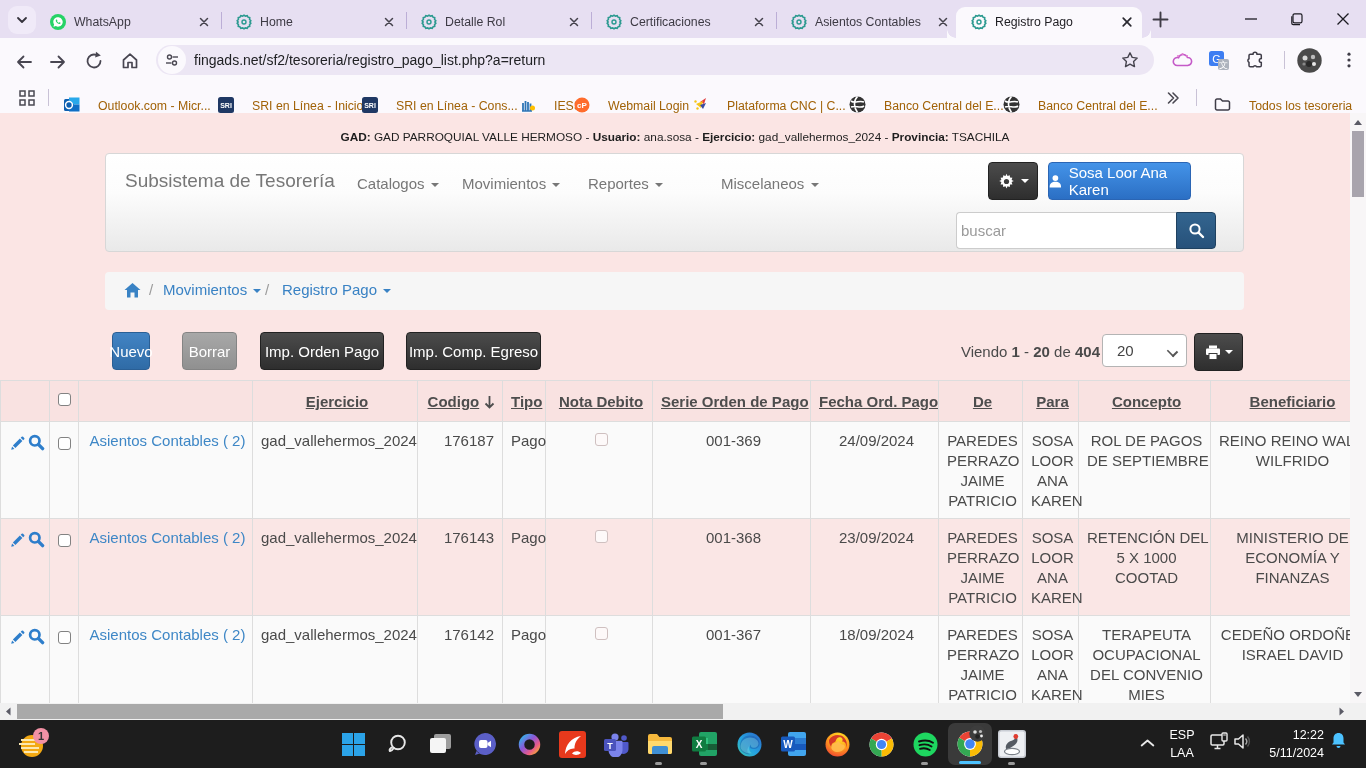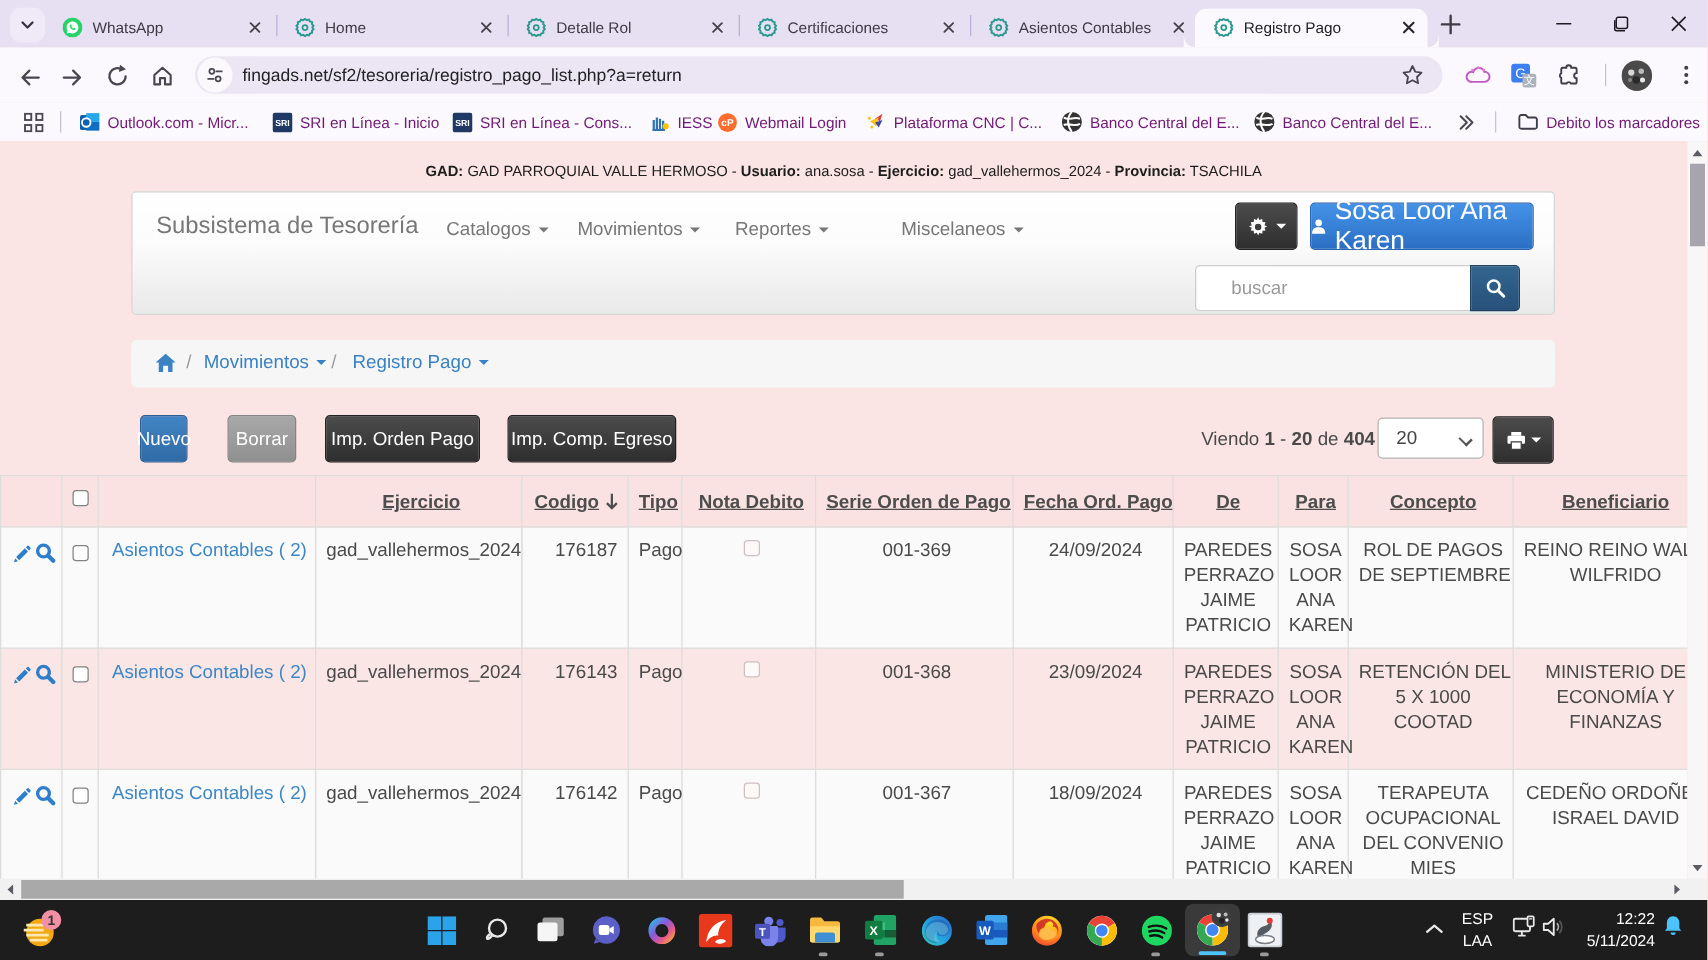--- a/index.html
+++ b/index.html
@@ -19,39 +19,39 @@
 #activetab:after { right:-9px; }
 .winbtn { position:absolute; top:0; width:46px; height:38px; display:flex; align-items:center; justify-content:center; }
 
 
 #toolbar { left:0; top:38px; width:1366px; height:44px; background:#fbf9fd; }
 #omnibox { position:absolute; left:156px; top:7px; width:998px; height:30px; background:#ece6f4; border-radius:15px; display:flex; align-items:center; }
 #omnibox .url { font-size:14px; color:#202124; margin-left:38px; }
 
 
 #bookmarks { left:0; top:82px; width:1366px; height:31px; background:#fbf9fd; }
-.bm { position:absolute; top:0; height:31px; display:flex; align-items:center; gap:6px; font-size:12.3px; color:#701a75; }
+.bm { position:absolute; top:0; height:31px; display:flex; align-items:flex-end; gap:18px; font-size:12.3px; color:#a16207; }
 
 
 #page { left:0; top:113px; width:1350px; height:607px; background:#fbe5e4; overflow:hidden; }
 #gadline { position:absolute; left:0; top:17px; width:1350px; text-align:center; font-size:11.8px; color:#1d1d1d; }
 #navpanel { position:absolute; left:105px; top:40px; width:1139px; height:99px; background:linear-gradient(180deg,#ffffff 0%,#fcfcfc 40%,#e9e9e9 100%); border:1px solid #d7d7d7; border-radius:4px; }
 #brand { position:absolute; left:19px; top:16px; font-size:19px; color:#777; }
 .navitem { position:absolute; top:21px; font-size:15px; color:#777; }
 #breadcrumb { position:absolute; left:105px; top:159px; width:1139px; height:38px; background:#f6f6f6; border-radius:4px; }
 .crumb { color:#3982c4; font-size:15px; }
 .btn { position:absolute; display:flex; align-items:center; justify-content:center; color:#fff; font-size:15px; border-radius:4px; height:38px; }
 .btn-blue { background:linear-gradient(180deg,#4284c4,#2f6ba6); border:1px solid #2a5f95; }
 .btn-gray { background:linear-gradient(180deg,#a8a8a8,#909090); border:1px solid #848484; }
 .btn-dark { background:linear-gradient(180deg,#4c4c4c,#2e2e2e); border:1px solid #222; }
 
 .caret7 { display:inline-block; width:0; height:0; border-left:4px solid transparent; border-right:4px solid transparent; border-top:4px solid #777; vertical-align:middle; margin-left:2px; }
 .caret4 { display:inline-block; width:0; height:0; border-left:4px solid transparent; border-right:4px solid transparent; border-top:4px solid #fff; }
 .caret5 { display:inline-block; width:0; height:0; border-left:4px solid transparent; border-right:4px solid transparent; border-top:4px solid #3982c4; vertical-align:middle; margin-left:2px; }
-#buscar { position:absolute; left:850px; top:58px; width:220px; height:37px; border:1px solid #ccc; border-right:none; border-radius:4px 0 0 4px; font-size:15px; color:#999; padding-left:28px; font-family:"Liberation Sans",sans-serif; background:#fff; outline:none; }
+#buscar { position:absolute; left:850px; top:58px; width:220px; height:37px; border:1px solid #ccc; border-right:none; border-radius:4px 0 0 4px; font-size:15px; color:#999; padding-left:4px; font-family:"Liberation Sans",sans-serif; background:#fff; outline:none; }
 #buscar::placeholder { color:#9a9a9a; }
 #buscarbtn { position:absolute; left:1070px; top:58px; width:40px; height:37px; background:linear-gradient(180deg,#33658f,#27517a); border:1px solid #1f4160; border-radius:0 4px 4px 0; display:flex; align-items:center; justify-content:center; }
 #pagesel { position:absolute; left:1102px; top:221px; width:85px; height:33px; background:#fff; border:1px solid #b4b4b4; border-radius:4px; font-size:15px; color:#444; display:flex; align-items:center; padding-left:14px; }
 .selcaret { position:absolute; right:9px; top:12px; width:9px; height:9px; border-right:2px solid #555; border-bottom:2px solid #555; transform:rotate(45deg) scale(1,0.8); }
 
 
 #tblwrap { position:absolute; left:0; top:267px; width:1350px; height:340px; overflow:hidden; }
 table { border-collapse:collapse; table-layout:fixed; width:1370px; font-size:15px; color:#4a4a4a; }
 td, th { border:1px solid #ddd; vertical-align:top; padding:9px 4px 7px 8px; line-height:20px; text-align:center; overflow:hidden; }
 thead th { height:41px; vertical-align:middle; background:#f9e2e1; color:#4d4d4d; font-size:15px; white-space:nowrap; }
@@ -320,41 +320,41 @@
     <span>Banco Central del E...</span>
   </div>
   <svg style="position:absolute;left:1166px;top:9px;" width="14" height="14" viewBox="0 0 14 14">
       <path d="M2.5 2 L7.5 7 L2.5 12 M7 2 L12 7 L7 12" stroke="#4a4852" stroke-width="1.6" fill="none" stroke-linecap="round" stroke-linejoin="round"></path>
     </svg>
   <div style="position:absolute;left:1196px;top:7px;width:1px;height:17px;background:#c9c2d6;"></div>
   <div class="bm" style="left:1214px;">
     <svg width="17" height="17" viewBox="0 0 17 17">
         <path d="M1.5 4.5 A1.5 1.5 0 0 1 3 3 H6.5 L8.5 5 H14 A1.5 1.5 0 0 1 15.5 6.5 V12.5 A1.5 1.5 0 0 1 14 14 H3 A1.5 1.5 0 0 1 1.5 12.5 Z" fill="none" stroke="#3f3d48" stroke-width="1.5"></path>
       </svg>
-    <span>Debito los marcadores</span>
+    <span>Todos los tesoreria</span>
   </div>
 </div>
 <div class="abs" id="page">
   <div id="gadline"><b>GAD:</b> GAD PARROQUIAL VALLE HERMOSO - <b>Usuario:</b> ana.sosa - <b>Ejercicio:</b> gad_vallehermos_2024 - <b>Provincia:</b> TSACHILA</div>
   <div id="navpanel">
     <span id="brand">Subsistema de Tesorería</span>
     <span class="navitem" style="left:251px;">Catalogos <span class="caret7"></span></span>
     <span class="navitem" style="left:356px;">Movimientos <span class="caret7"></span></span>
     <span class="navitem" style="left:482px;">Reportes <span class="caret7"></span></span>
     <span class="navitem" style="left:579px;margin-left:36px;">Miscelaneos <span class="caret7"></span></span>
 
     <div class="btn btn-dark" style="left:882px;top:8px;width:50px;">
       <svg width="17" height="17" viewBox="0 0 17 17">
           <path d="M8.5 0.8 l1 2.2 2.3-0.8 0.2 2.4 2.4 0.2-0.8 2.3 2.2 1-2.2 1 0.8 2.3-2.4 0.2-0.2 2.4-2.3-0.8-1 2.2-1-2.2-2.3 0.8-0.2-2.4-2.4-0.2 0.8-2.3-2.2-1 2.2-1-0.8-2.3 2.4-0.2 0.2-2.4 2.3 0.8 Z" fill="#fff"></path>
           <circle cx="8.5" cy="8.5" r="2.6" fill="#3d3d3d"></circle>
         </svg>
       <span class="caret4" style="margin-left:6px;"></span>
     </div>
 
-    <div class="btn" style="left:942px;top:8px;width:179px;background:linear-gradient(180deg,#4493e8,#2b6fc4);border:1px solid #2a65b4;font-size:21px;">
+    <div class="btn" style="left:942px;top:8px;width:143px;background:linear-gradient(180deg,#4493e8,#2b6fc4);border:1px solid #2a65b4;font-size:15px;">
       <svg width="15" height="16" viewBox="0 0 15 16" style="margin-right:7px;">
           <circle cx="7.5" cy="4.5" r="3.4" fill="#fff"></circle>
           <path d="M0.8 15.5 C0.8 10.5 3.5 9 7.5 9 C11.5 9 14.2 10.5 14.2 15.5 Z" fill="#fff"></path>
         </svg>
       Sosa Loor Ana Karen
     </div>
 
     <input id="buscar" type="text" placeholder="buscar" style="">
     <div id="buscarbtn">
       <svg width="17" height="17" viewBox="0 0 17 17">

